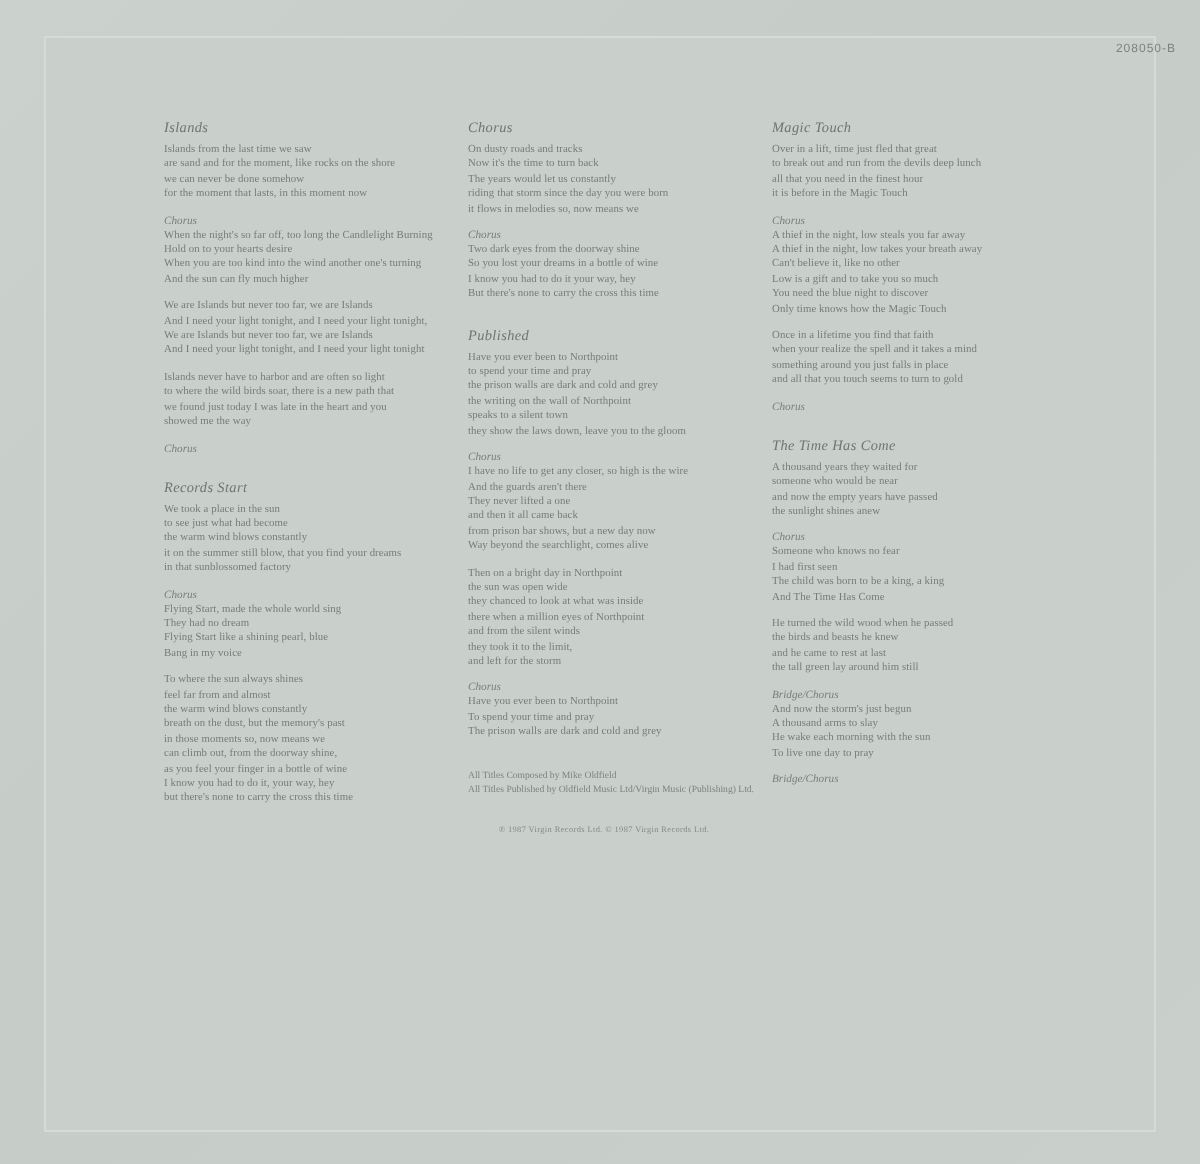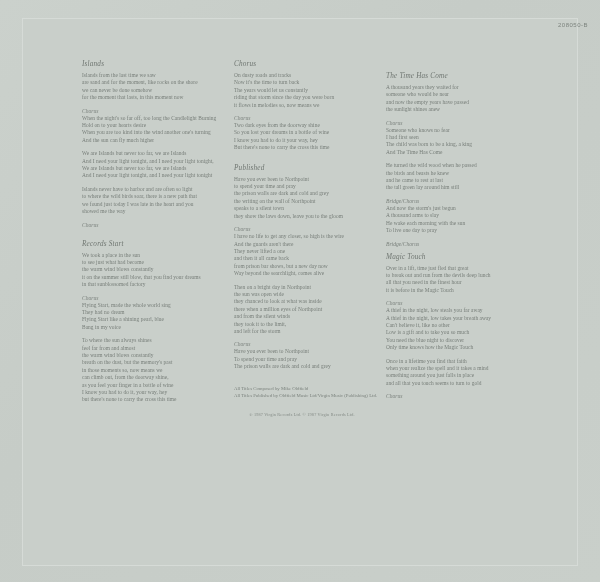--- a/index.html
+++ b/index.html
@@ -244,58 +244,20 @@
 
           <div class="credits">
             <div class="credit-line">All Titles Composed by Mike Oldfield</div>
             <div class="credit-line">All Titles Published by Oldfield Music Ltd/Virgin Music (Publishing) Ltd.</div>
           </div>
         </div>
       </div>
 
       <div class="col">
         <div>
-          <div class="song-title spaced">The Time Has Come</div>
-
-          <div class="stanza">
-            <div class="line">A thousand years they waited for</div>
-            <div class="line">someone who would be near</div>
-            <div class="line">and now the empty years have passed</div>
-            <div class="line">the sunlight shines anew</div>
-          </div>
-
-          <div class="stanza">
-            <div class="stanza-label">Chorus</div>
-            <div class="line">Someone who knows no fear</div>
-            <div class="line">I had first seen</div>
-            <div class="line">The child was born to be a king, a king</div>
-            <div class="line">And The Time Has Come</div>
-          </div>
-
-          <div class="stanza">
-            <div class="line">He turned the wild wood when he passed</div>
-            <div class="line">the birds and beasts he knew</div>
-            <div class="line">and he came to rest at last</div>
-            <div class="line">the tall green lay around him still</div>
-          </div>
-
-          <div class="stanza">
-            <div class="stanza-label">Bridge/Chorus</div>
-            <div class="line">And now the storm's just begun</div>
-            <div class="line">A thousand arms to slay</div>
-            <div class="line">He wake each morning with the sun</div>
-            <div class="line">To live one day to pray</div>
-          </div>
-
-          <div class="stanza">
-            <div class="stanza-label">Bridge/Chorus</div>
-          </div>
-        </div>
-
-        <div>
           <div class="song-title">Magic Touch</div>
 
           <div class="stanza">
             <div class="line">Over in a lift, time just fled that great</div>
             <div class="line">to break out and run from the devils deep lunch</div>
             <div class="line">all that you need in the finest hour</div>
             <div class="line">it is before in the Magic Touch</div>
           </div>
 
           <div class="stanza">
@@ -312,19 +274,57 @@
             <div class="line">Once in a lifetime you find that faith</div>
             <div class="line">when your realize the spell and it takes a mind</div>
             <div class="line">something around you just falls in place</div>
             <div class="line">and all that you touch seems to turn to gold</div>
           </div>
 
           <div class="stanza">
             <div class="stanza-label">Chorus</div>
           </div>
         </div>
+
+        <div>
+          <div class="song-title spaced">The Time Has Come</div>
+
+          <div class="stanza">
+            <div class="line">A thousand years they waited for</div>
+            <div class="line">someone who would be near</div>
+            <div class="line">and now the empty years have passed</div>
+            <div class="line">the sunlight shines anew</div>
+          </div>
+
+          <div class="stanza">
+            <div class="stanza-label">Chorus</div>
+            <div class="line">Someone who knows no fear</div>
+            <div class="line">I had first seen</div>
+            <div class="line">The child was born to be a king, a king</div>
+            <div class="line">And The Time Has Come</div>
+          </div>
+
+          <div class="stanza">
+            <div class="line">He turned the wild wood when he passed</div>
+            <div class="line">the birds and beasts he knew</div>
+            <div class="line">and he came to rest at last</div>
+            <div class="line">the tall green lay around him still</div>
+          </div>
+
+          <div class="stanza">
+            <div class="stanza-label">Bridge/Chorus</div>
+            <div class="line">And now the storm's just begun</div>
+            <div class="line">A thousand arms to slay</div>
+            <div class="line">He wake each morning with the sun</div>
+            <div class="line">To live one day to pray</div>
+          </div>
+
+          <div class="stanza">
+            <div class="stanza-label">Bridge/Chorus</div>
+          </div>
+        </div>
       </div>
 
     </div>
 
     <div class="copyright">℗ 1987 Virgin Records Ltd. © 1987 Virgin Records Ltd.</div>
   </div>
 </div>
 
 </body></html>

